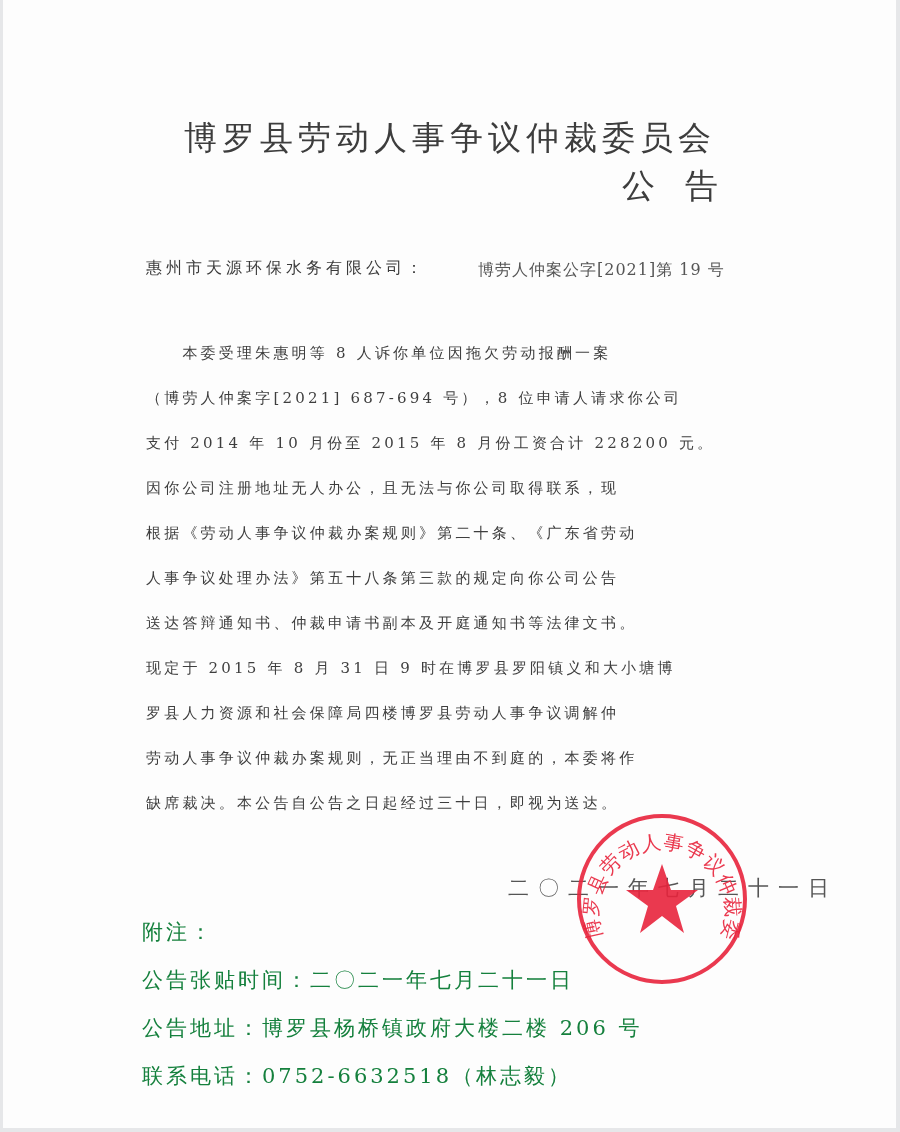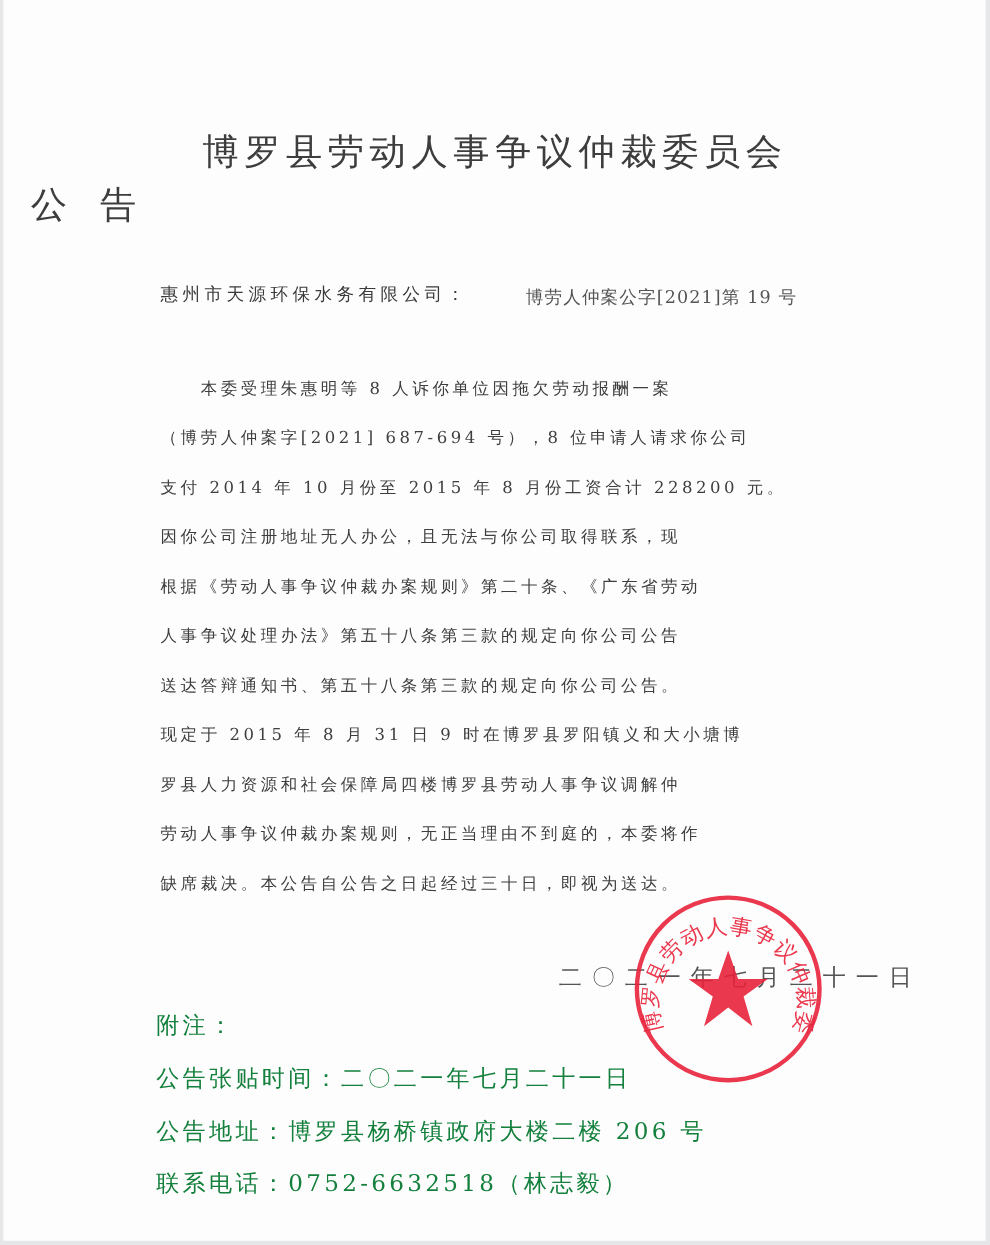--- a/index.html
+++ b/index.html
@@ -13,21 +13,21 @@
       position: absolute; left: 3px; top: 0; width: 893px; height: 1128px;
       background: #fdfdfd;
     }
     .title {
       position: absolute; left: 0; width: 900px; top: 116px;
       text-align: center; font-size: 33px; letter-spacing: 5px; color: #3d3d3d;
       font-family: "DejaVu Sans", "Liberation Sans", sans-serif; font-weight: normal;
     }
     .subtitle {
       position: absolute; left: 0; width: 748px; top: 164px;
-      text-align: left; font-size: 33px; letter-spacing: 30px; color: #3d3d3d;
+      text-align: right; font-size: 33px; letter-spacing: 30px; color: #3d3d3d;
       font-family: "DejaVu Sans", "Liberation Sans", sans-serif;
       padding-left: 28px; box-sizing: border-box;
     }
     .docno {
       position: absolute; left: 478px; top: 220px; font-size: 16px; color: #555;
       letter-spacing: 1px;
       margin-top: 40px;
     }
     .addressee {
       position: absolute; left: 146px; top: 258px; font-size: 16px; letter-spacing: 4px;
@@ -56,21 +56,21 @@
 <div class="docno">博劳人仲案公字[2021]第 19 号</div>
 <div class="addressee">惠州市天源环保水务有限公司：</div>
 
 <div class="para" style="top:306px">
   <div class="line" style="top:0px">　　本委受理朱惠明等 8 人诉你单位因拖欠劳动报酬一案</div>
   <div class="line" style="top:45px">（博劳人仲案字[2021] 687-694 号），8 位申请人请求你公司</div>
   <div class="line" style="top:90px">支付 2014 年 10 月份至 2015 年 8 月份工资合计 228200 元。</div>
   <div class="line" style="top:135px">因你公司注册地址无人办公，且无法与你公司取得联系，现</div>
   <div class="line" style="top:180px">根据《劳动人事争议仲裁办案规则》第二十条、《广东省劳动</div>
   <div class="line" style="top:225px">人事争议处理办法》第五十八条第三款的规定向你公司公告</div>
-  <div class="line" style="top:270px">送达答辩通知书、第五十八条第三款的规定向你公司公告。</div>
+  <div class="line" style="top:270px">送达答辩通知书、仲裁申请书副本及开庭通知书等法律文书。</div>
   <div class="line" style="top:315px">现定于 2015 年 8 月 31 日 9 时在博罗县罗阳镇义和大小塘博</div>
   <div class="line" style="top:360px">罗县人力资源和社会保障局四楼博罗县劳动人事争议调解仲</div>
   <div class="line" style="top:405px">劳动人事争议仲裁办案规则，无正当理由不到庭的，本委将作</div>
   <div class="line" style="top:450px">缺席裁决。本公告自公告之日起经过三十日，即视为送达。</div>
 </div>
 
 <div class="date">二〇二一年七月二十一日</div>
 
 <svg class="seal" viewBox="0 0 174 174">
   <defs>

